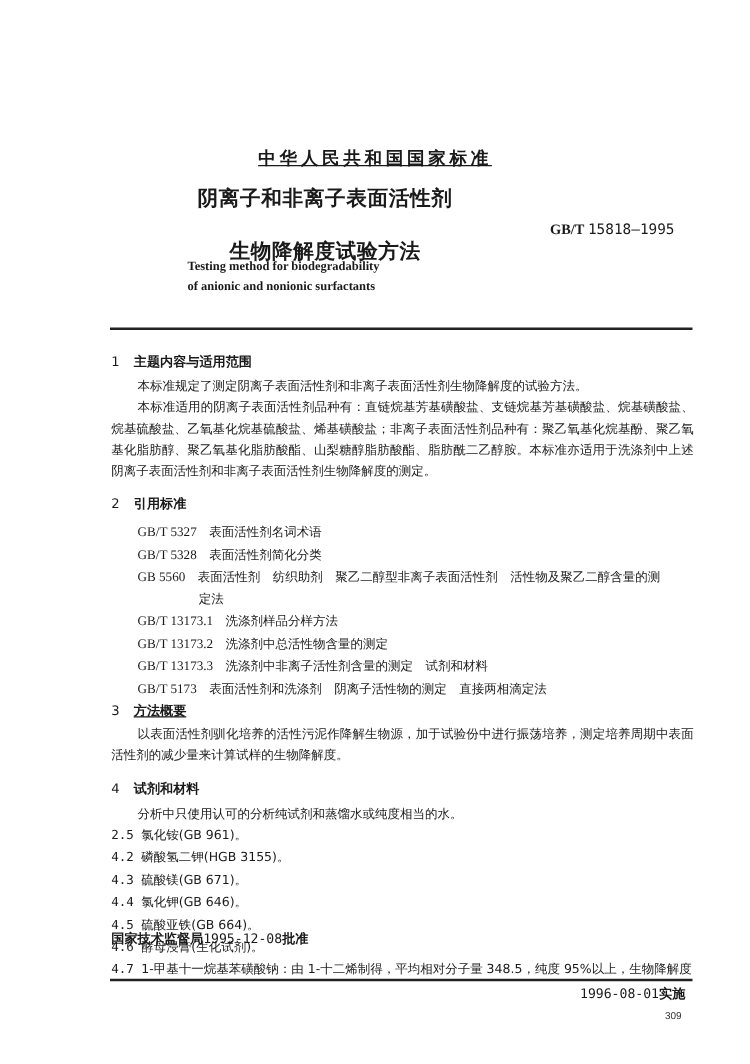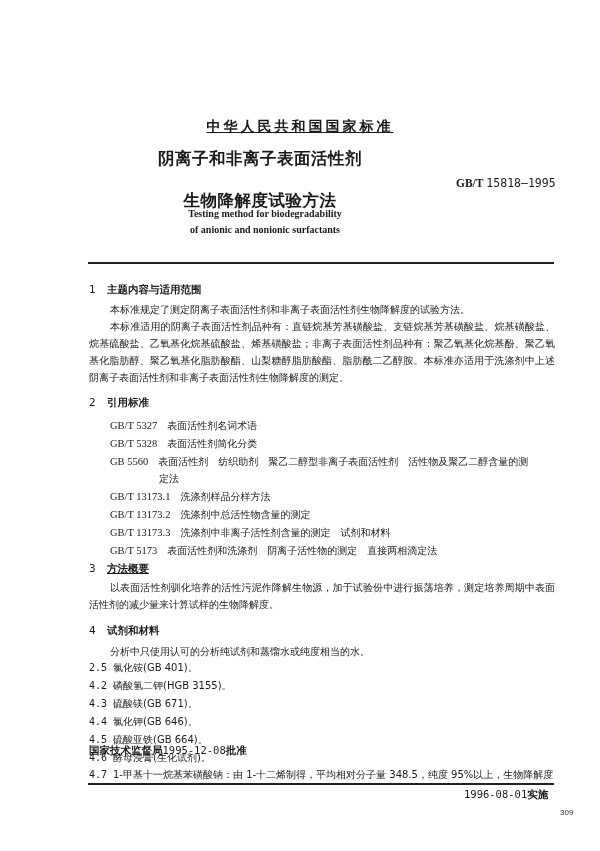--- a/index.html
+++ b/index.html
@@ -10,44 +10,44 @@
   .abs { position: absolute; white-space: nowrap; }
   .national {
     left: 0; width: 600px; top: 118px; text-align: center;
     font-family: "DejaVu Sans", sans-serif; font-weight: bold; font-size: 14px; letter-spacing: 3px; text-decoration: underline;
   }
   .title {
     left: 150px; width: 220px; text-align: center;
     font-family: "DejaVu Sans", sans-serif; font-weight: bold; font-size: 16.5px; letter-spacing: 0.5px;
   }
   .std-no {
-    left: 456px; top: 176px; font-family: "Liberation Serif", serif; font-size: 11.5px; font-weight: bold;
+    left: 440px; top: 176px; font-family: "Liberation Serif", serif; font-size: 11.5px; font-weight: bold;
   }
   .std-no span { font-family: "DejaVu Sans Mono", monospace; font-weight: normal; font-size: 11.5px; }
   .en-title {
-    left: 150px; width: 230px; text-align: center; font-family: "Liberation Serif", serif;
+    left: 150px; width: 230px; font-family: "Liberation Serif", serif;
     font-weight: bold; font-size: 10px;
   }
   .rule { position: absolute; left: 88px; width: 466px; height: 1.5px; background: #222; }
   .sec-head {
     left: 89px; font-family: "DejaVu Sans", sans-serif; font-weight: bold; font-size: 10.5px;
   }
   .sec-head .num { display: inline-block; width: 18px; font-weight: normal; }
   .para {
     left: 89px; width: 466px; font-size: 10px; line-height: 17px; white-space: normal;
     text-align: justify; font-family: "DejaVu Sans", sans-serif;
   }
   .indent { text-indent: 21px; }
   .ref { left: 110px; font-size: 10px; font-family: "DejaVu Sans", sans-serif; }
   .ref .code { font-family: "Liberation Serif", serif; font-size: 10.5px; margin-right: 10px; }
   .item { left: 89px; font-size: 10px; font-family: "DejaVu Sans", sans-serif; }
   .item .num { display: inline-block; width: 24px; font-family: "DejaVu Sans Mono", monospace; font-size: 10px; }
   .footer { font-family: "DejaVu Sans", sans-serif; font-weight: bold; font-size: 10.5px; }
   .footer .mono { font-family: "DejaVu Sans Mono", monospace; font-weight: normal; }
-  .pageno { left: 560px; top: 808px; font-size: 8px; font-family: "Liberation Sans", sans-serif; color: #333; }
+  .pageno { left: 532px; top: 808px; font-size: 8px; font-family: "Liberation Sans", sans-serif; color: #333; }
 </style>
 </head>
 <body>
 
 <div>
 
   <div class="abs national">中华人民共和国国家标准</div>
 
   <div class="abs title" style="top:148px;">阴离子和非离子表面活性剂</div>
   <div class="abs title" style="top:172px;margin-top:18px;">生物降解度试验方法</div>
@@ -83,21 +83,21 @@
   <div class="abs sec-head" style="top:562px;text-decoration:underline;">
     <span class="num">3</span><span>方法概要</span>
   </div>
   <div class="abs para indent" style="top:579px;">以表面活性剂驯化培养的活性污泥作降解生物源，加于试验份中进行振荡培养，测定培养周期中表面活性剂的减少量来计算试样的生物降解度。</div>
 
   <div class="abs sec-head" style="top:624px;">
     <span class="num">4</span><span>试剂和材料</span>
   </div>
   <div class="abs para indent" style="top:643px;">分析中只使用认可的分析纯试剂和蒸馏水或纯度相当的水。</div>
 
-  <div class="abs item" style="top:661px;"><span class="num">2.5</span><span>氯化铵(GB 401)。</span></div>
+  <div class="abs item" style="top:661px;"><span class="num">2.5</span><span>氯化铵(GB 961)。</span></div>
   <div class="abs item" style="top:679px;"><span class="num">4.2</span><span>磷酸氢二钾(HGB 3155)。</span></div>
   <div class="abs item" style="top:697px;"><span class="num">4.3</span><span>硫酸镁(GB 671)。</span></div>
   <div class="abs item" style="top:715px;"><span class="num">4.4</span><span>氯化钾(GB 646)。</span></div>
   <div class="abs item" style="top:733px;"><span class="num">4.5</span><span>硫酸亚铁(GB 664)。</span></div>
   <div class="abs item" style="top:751px;"><span class="num">4.6</span><span>酵母浸膏(生化试剂)。</span></div>
   <div class="abs item" style="top:768px;"><span class="num">4.7</span><span>1-甲基十一烷基苯磺酸钠：由 1-十二烯制得，平均相对分子量 348.5，纯度 95%以上，生物降解度</span></div>
 
   <div class="rule" style="top:783px; height:1.5px;"></div>
 
   <div class="abs footer" style="left:89px; top:744px;">

